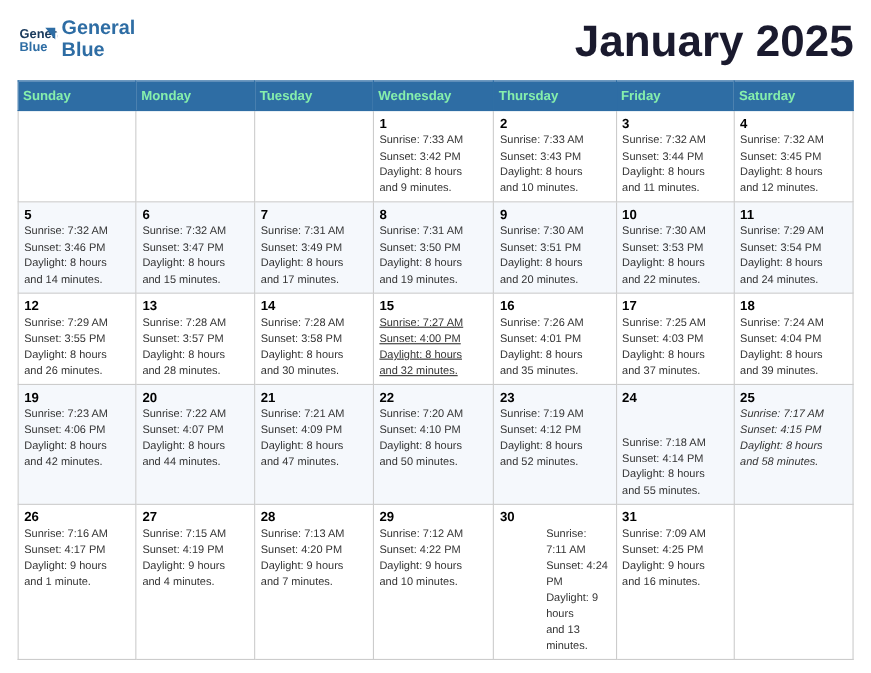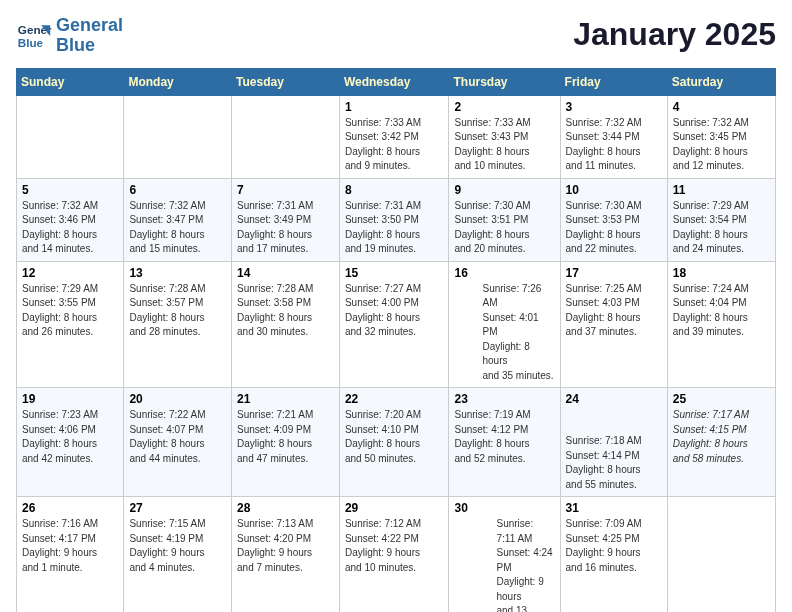--- a/index.html
+++ b/index.html
@@ -27,36 +27,36 @@
       color: #1a1a2e;
       line-height: 1.1;
     }
     .logo-text span { color: #2e6da4; }
     .logo-icon {
       width: 36px;
       height: 36px;
     }
     .title-block { text-align: right; }
     .month-title {
-      font-size: 32px;
+      font-size: 40px;
       font-weight: bold;
       color: #1a1a2e;
     }
     .subtitle {
       font-size: 14px;
       color: #444;
     }
     .calendar {
       width: 100%;
       border-collapse: collapse;
       font-size: 10.5px;
     }
     .calendar thead tr th {
       background: #2e6da4;
-      color: #fef9c3;
+      color: #86efac;
       font-weight: bold;
       padding: 6px 4px;
       text-align: left;
       font-size: 12px;
       border: 1px solid #2e6da4;
     }
     .calendar tbody tr td {
       vertical-align: top;
       border: 1px solid #ccc;
       padding: 4px 5px;
@@ -216,28 +216,28 @@
         </td>
         <td>
           <div class="day-number">14</div>
           <div class="day-info" style="white-space: pre-line;">Sunrise: 7:28 AM
 Sunset: 3:58 PM
 Daylight: 8 hours
 and 30 minutes.</div>
         </td>
         <td>
           <div class="day-number">15</div>
-          <div class="day-info" style="white-space: pre-line;">Sunrise: 7:27 AM
+          <div class="day-info" style="white-space: pre-line; text-decoration: underline;">Sunrise: 7:27 AM
 Sunset: 4:00 PM
 Daylight: 8 hours
 and 32 minutes.</div>
         </td>
         <td>
           <div class="day-number">16</div>
-          <div class="day-info" style="white-space: pre-line; margin-left: 28px;">Sunrise: 7:26 AM
+          <div class="day-info" style="white-space: pre-line;">Sunrise: 7:26 AM
 Sunset: 4:01 PM
 Daylight: 8 hours
 and 35 minutes.</div>
         </td>
         <td>
           <div class="day-number">17</div>
           <div class="day-info" style="white-space: pre-line;">Sunrise: 7:25 AM
 Sunset: 4:03 PM
 Daylight: 8 hours
 and 37 minutes.</div>

